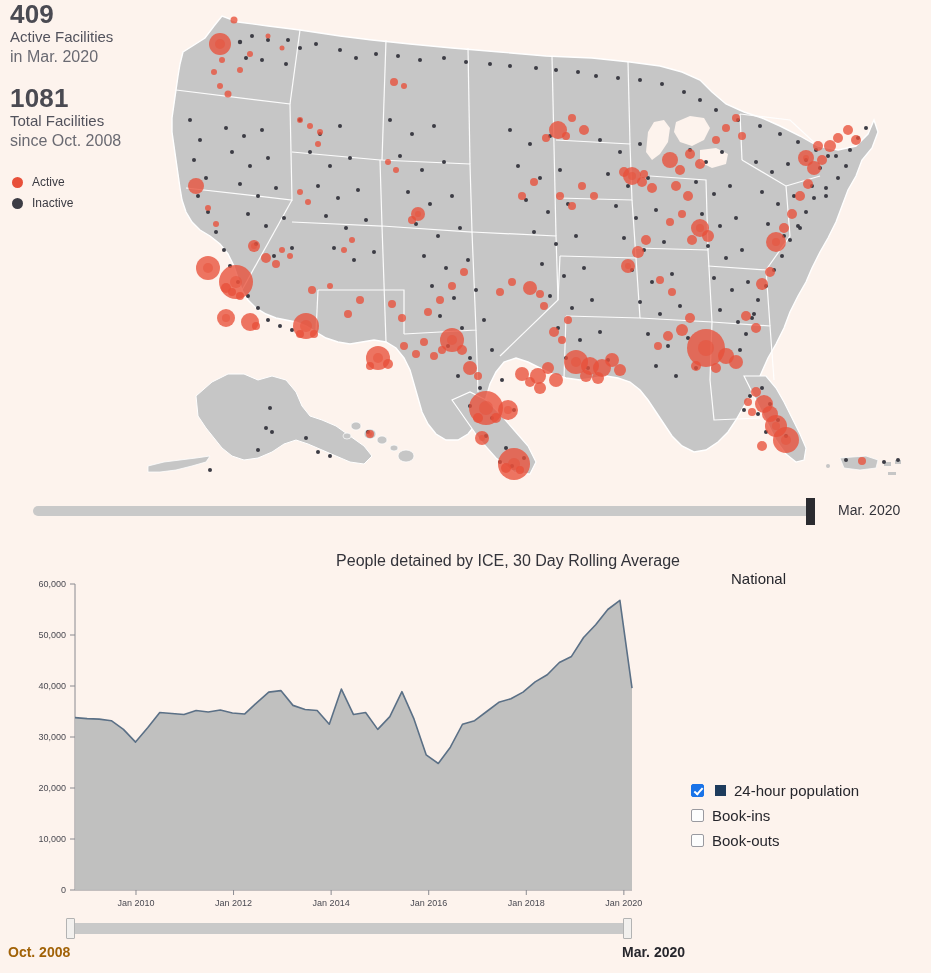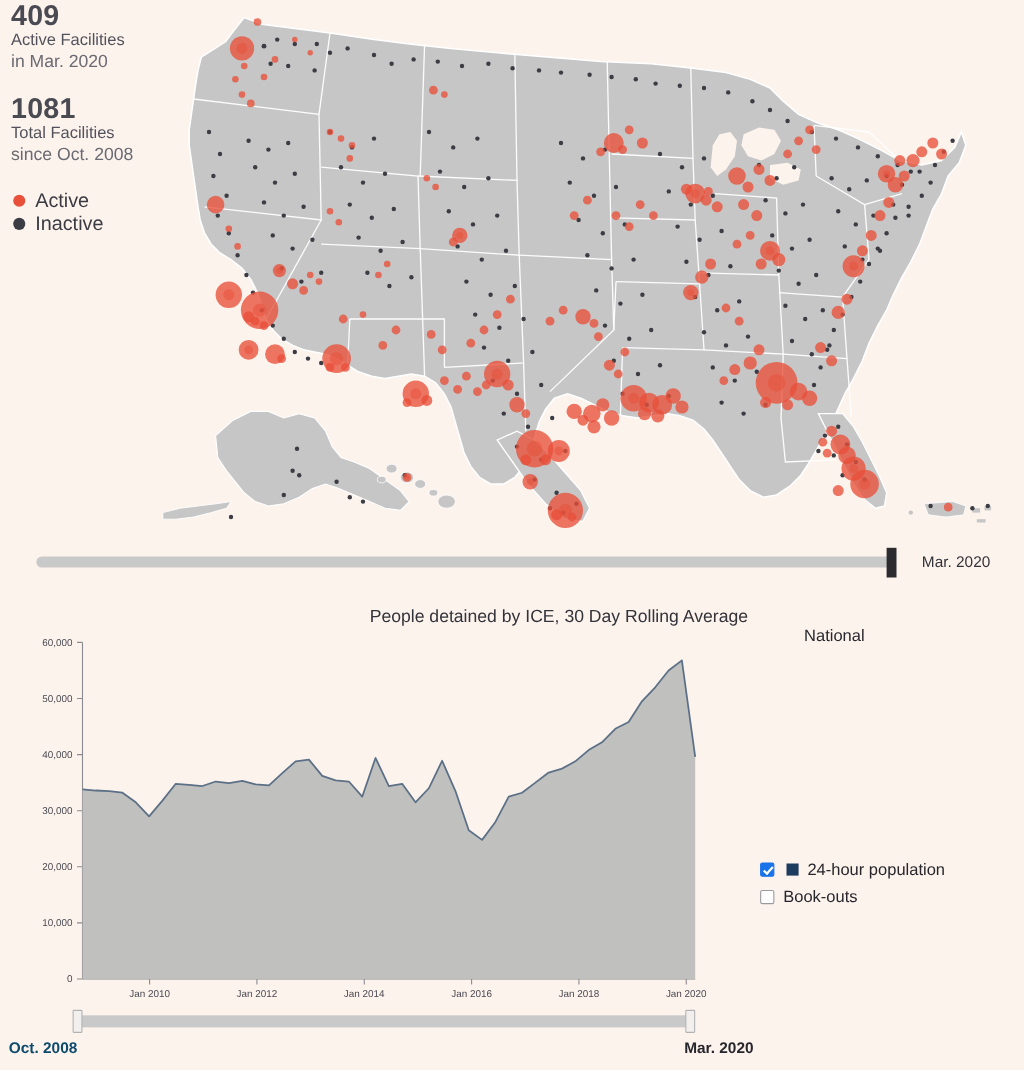--- a/index.html
+++ b/index.html
@@ -12,21 +12,21 @@
     position:relative;
   }
   .stats{position:absolute;left:10px;top:0;width:170px;z-index:20;}
   .stat-num{font-size:26px;font-weight:700;color:#4a4a52;line-height:1.08;letter-spacing:.2px;}
   .stat-lbl{font-size:15px;color:#52525c;line-height:1.25;}
   .stat-sub{font-size:16px;color:#6a6a72;margin-top:1px;}
   .stat-block2{margin-top:18px;}
   .legend{margin-top:22px;}
   .legend-row{display:flex;align-items:center;gap:9px;height:21px;}
   .legend-dot{width:11px;height:11px;border-radius:50%;flex:0 0 auto;margin-left:2px;}
-  .legend-text{font-size:18px;color:#3b3b43;}
+  .legend-text{font-size:12px;color:#3b3b43;}
 
   .map-wrap{position:absolute;left:0;top:0;width:931px;height:492px;}
   .map-svg{position:absolute;left:0;top:0;}
 
   .slider-top{position:absolute;left:0;top:495px;width:931px;height:32px;}
   .slider-top .track{position:absolute;left:33px;top:11px;width:779px;height:10px;background:#c9c9c9;border-radius:5px;}
   .slider-top .handle{position:absolute;left:806px;top:3px;width:9px;height:27px;background:#2b2b30;}
   .slider-top .lbl{position:absolute;left:838px;top:7px;font-size:14px;color:#33333a;}
 
   .chart-area{position:absolute;left:0;top:552px;width:931px;height:360px;}
@@ -42,21 +42,21 @@
   .cbx.on:after{content:"";position:absolute;left:4px;top:1px;width:3px;height:7px;border:solid #fff;border-width:0 2px 2px 0;transform:rotate(42deg);}
   .swatch{width:11px;height:11px;flex:0 0 auto;margin-left:3px;}
   .check-lbl{font-size:15px;color:#26262c;}
 
   .slider-bottom{position:absolute;left:0;top:918px;width:931px;height:22px;}
   .slider-bottom .track{position:absolute;left:70px;top:5px;width:558px;height:11px;background:#c9c9c9;}
   .slider-bottom .h{position:absolute;top:0;width:9px;height:21px;background:#f2f0ee;border:1px solid #b3b3b3;box-sizing:border-box;border-radius:1px;}
   .slider-bottom .h.left{left:66px;}
   .slider-bottom .h.right{left:623px;}
   .range-labels{position:absolute;left:0;top:944px;width:931px;height:22px;}
-  .range-labels .lo{position:absolute;left:8px;top:0;font-size:14px;font-weight:700;color:#0c4a6e;}
+  .range-labels .lo{position:absolute;left:8px;top:0;font-size:14px;font-weight:700;color:#a16207;}
   .range-labels .hi{position:absolute;left:622px;top:0;font-size:14px;font-weight:700;color:#26262c;}
 
   .axis-txt{font-size:9px;fill:#4a4a52;font-family:"Liberation Sans",sans-serif;}
 </style>
 </head>
 <body>
 
 <div class="stats">
   <div>
     <div class="stat-num">409</div>
@@ -626,20 +626,24 @@
 </div>
 
 <div class="checks">
   <div class="check-row">
     <span class="cbx on"></span>
     <span class="swatch" style="background:#1d3b5c"></span>
     <span class="check-lbl">24-hour population</span>
   </div>
   <div class="check-row">
     <span class="cbx"></span>
+    <span class="check-lbl">Book-ins</span>
+  </div>
+  <div class="check-row">
+    <span class="cbx"></span>
     <span class="check-lbl">Book-outs</span>
   </div>
 </div>
 
 <div class="slider-bottom">
   <div class="track"></div>
   <div class="h left"></div>
   <div class="h right"></div>
 </div>
 <div class="range-labels">

